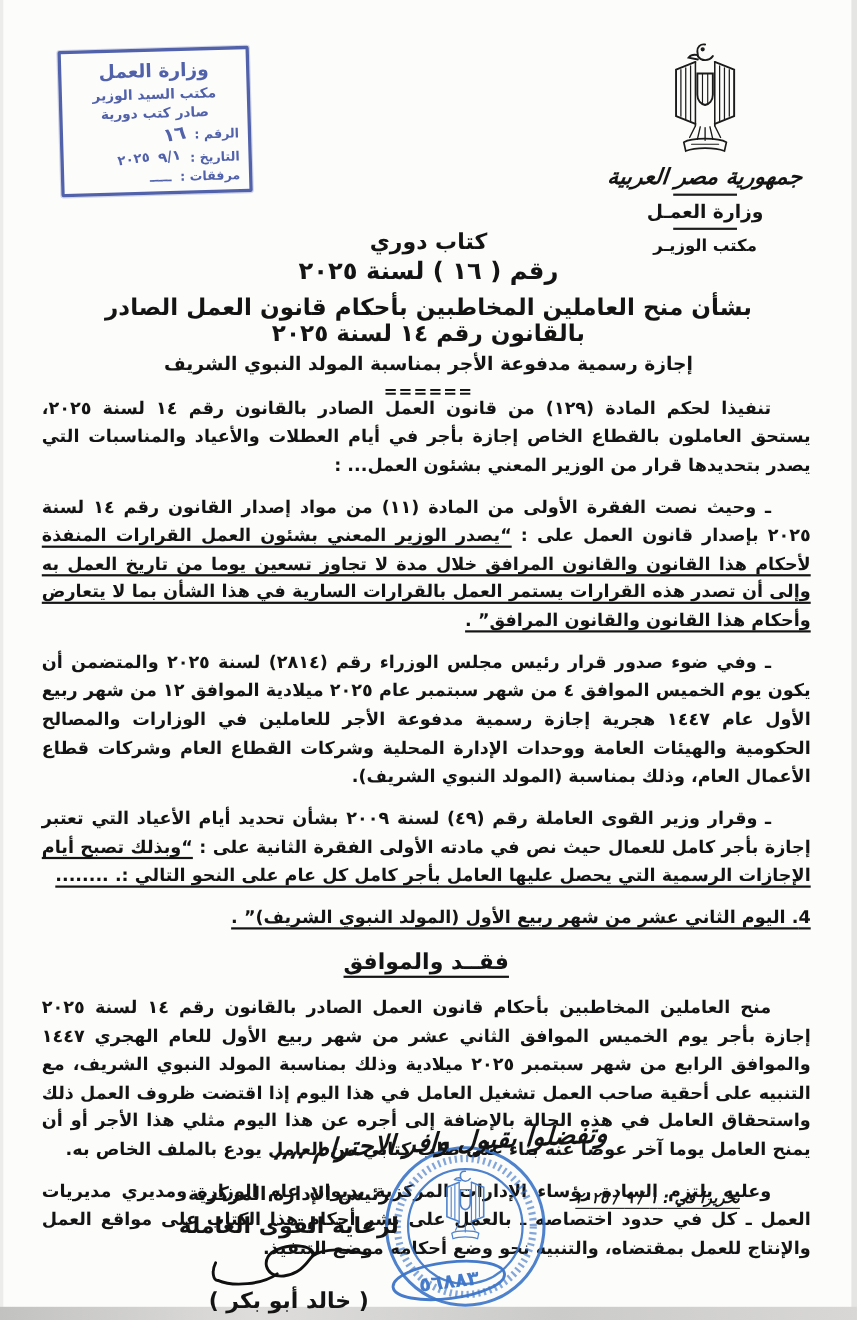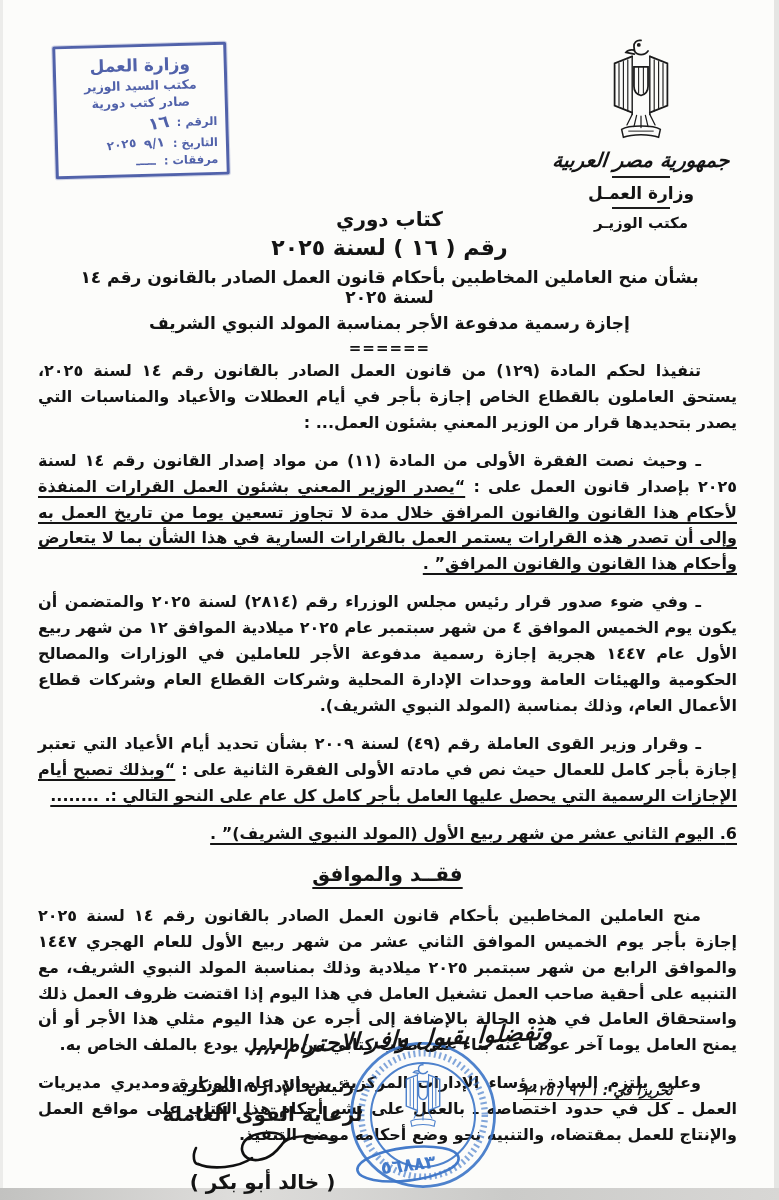--- a/index.html
+++ b/index.html
@@ -38,21 +38,21 @@
   .gov-republic{font-size:20px;font-weight:bold;font-style:italic;
     transform:skewX(-6deg);margin-top:4px;letter-spacing:-1px;}
   .gov-rule{width:58px;border-top:2px solid #1d1d1d;margin:4px auto 5px;}
   .gov-ministry{font-size:17px;font-weight:bold;letter-spacing:1px;}
   .gov-office{font-size:15px;font-weight:bold;letter-spacing:2px;margin-top:5px;}
 
   
   .title-block{position:absolute;top:207px;left:60px;right:60px;text-align:center;direction:rtl;}
   .title-type{font-size:20px;font-weight:bold;}
   .title-number{font-size:22px;font-weight:bold;margin-top:4px;}
-  .title-subject1{font-size:17px;font-weight:bold;margin-top:7px;}
+  .title-subject1{font-size:21px;font-weight:bold;margin-top:7px;}
   .title-subject2{font-size:17px;font-weight:bold;margin-top:6px;}
   .title-sep{font-size:15px;font-weight:bold;letter-spacing:1px;margin-top:6px;}
 
   
   .body-text{position:absolute;top:346px;right:42px;left:38px;
     direction:rtl;text-align:justify;font-weight:bold;font-size:16px;line-height:1.62;}
   .body-text p{margin:12px 0 5px;text-indent:36px;}
   .body-text p.noindent{text-indent:0;}
   .u{text-decoration:underline;text-decoration-thickness:1.5px;text-underline-offset:4px;}
   .decision-heading{text-align:center;font-size:20px;font-weight:bold;margin:9px 0 9px;
@@ -130,21 +130,21 @@
     <div class="title-subject1">بشأن منح العاملين المخاطبين بأحكام قانون العمل الصادر بالقانون رقم ١٤ لسنة ٢٠٢٥</div>
     <div class="title-subject2">إجازة رسمية مدفوعة الأجر بمناسبة المولد النبوي الشريف</div>
     <div class="title-sep">======</div>
   </div>
 
   <div class="body-text">
     <p>تنفيذا لحكم المادة (١٢٩) من قانون العمل الصادر بالقانون رقم ١٤ لسنة ٢٠٢٥، يستحق العاملون بالقطاع الخاص إجازة بأجر في أيام العطلات والأعياد والمناسبات التي يصدر بتحديدها قرار من الوزير المعني بشئون العمل... :</p>
     <p><span>ـ وحيث نصت الفقرة الأولى من المادة (١١) من مواد إصدار القانون رقم ١٤ لسنة ٢٠٢٥ بإصدار قانون العمل على : </span><span class="u">“يصدر الوزير المعني بشئون العمل القرارات المنفذة لأحكام هذا القانون والقانون المرافق خلال مدة لا تجاوز تسعين يوما من تاريخ العمل به وإلى أن تصدر هذه القرارات يستمر العمل بالقرارات السارية في هذا الشأن بما لا يتعارض وأحكام هذا القانون والقانون المرافق” .</span></p>
     <p>ـ وفي ضوء صدور قرار رئيس مجلس الوزراء رقم (٢٨١٤) لسنة ٢٠٢٥ والمتضمن أن يكون يوم الخميس الموافق ٤ من شهر سبتمبر عام ٢٠٢٥ ميلادية الموافق ١٢ من شهر ربيع الأول عام ١٤٤٧ هجرية إجازة رسمية مدفوعة الأجر للعاملين في الوزارات والمصالح الحكومية والهيئات العامة ووحدات الإدارة المحلية وشركات القطاع العام وشركات قطاع الأعمال العام، وذلك بمناسبة (المولد النبوي الشريف).</p>
     <p><span>ـ وقرار وزير القوى العاملة رقم (٤٩) لسنة ٢٠٠٩ بشأن تحديد أيام الأعياد التي تعتبر إجازة بأجر كامل للعمال حيث نص في مادته الأولى الفقرة الثانية على : </span><span class="u">“وبذلك تصبح أيام الإجازات الرسمية التي يحصل عليها العامل بأجر كامل كل عام على النحو التالي :. ........</span></p>
-    <p class="noindent"><span class="u">6. اليوم الثاني عشر من شهر ربيع الأول (المولد النبوي الشريف)” .</span></p>
+    <p class="noindent"><span class="u">4. اليوم الثاني عشر من شهر ربيع الأول (المولد النبوي الشريف)” .</span></p>
     <p class="decision-heading"><span>فقــد والموافق</span></p>
     <p>منح العاملين المخاطبين بأحكام قانون العمل الصادر بالقانون رقم ١٤ لسنة ٢٠٢٥ إجازة بأجر يوم الخميس الموافق الثاني عشر من شهر ربيع الأول للعام الهجري ١٤٤٧ والموافق الرابع من شهر سبتمبر ٢٠٢٥ ميلادية وذلك بمناسبة المولد النبوي الشريف، مع التنبيه على أحقية صاحب العمل تشغيل العامل في هذا اليوم إذا اقتضت ظروف العمل ذلك واستحقاق العامل في هذه الحالة بالإضافة إلى أجره عن هذا اليوم مثلي هذا الأجر أو أن يمنح العامل يوما آخر عوضا عنه بناء على طلب كتابي من العامل يودع بالملف الخاص به.</p>
     <p>وعليه يلتزم السادة رؤساء الإدارات المركزية بديوان عام الوزارة ومديري مديريات العمل ـ كل في حدود اختصاصه ـ بالعمل على نشر أحكام هذا الكتاب على مواقع العمل والإنتاج للعمل بمقتضاه، والتنبيه نحو وضع أحكامه موضع التنفيذ.</p>
   </div>
 
   <div class="salutation">وتفضلوا بقبول وافر الاحترام ،،،،</div>
 
   <div class="issue-date">تحريرا في : ١ / ٩ / ٢٠٢٥</div>
 
   <svg class="round-stamp" viewBox="0 0 170 170" width="158" height="158">

